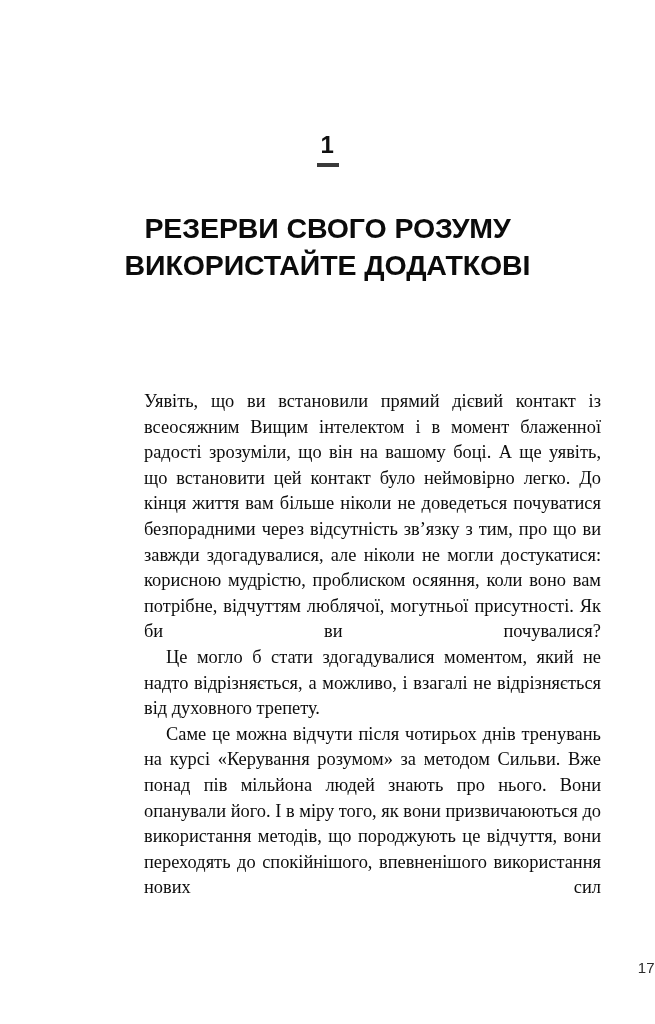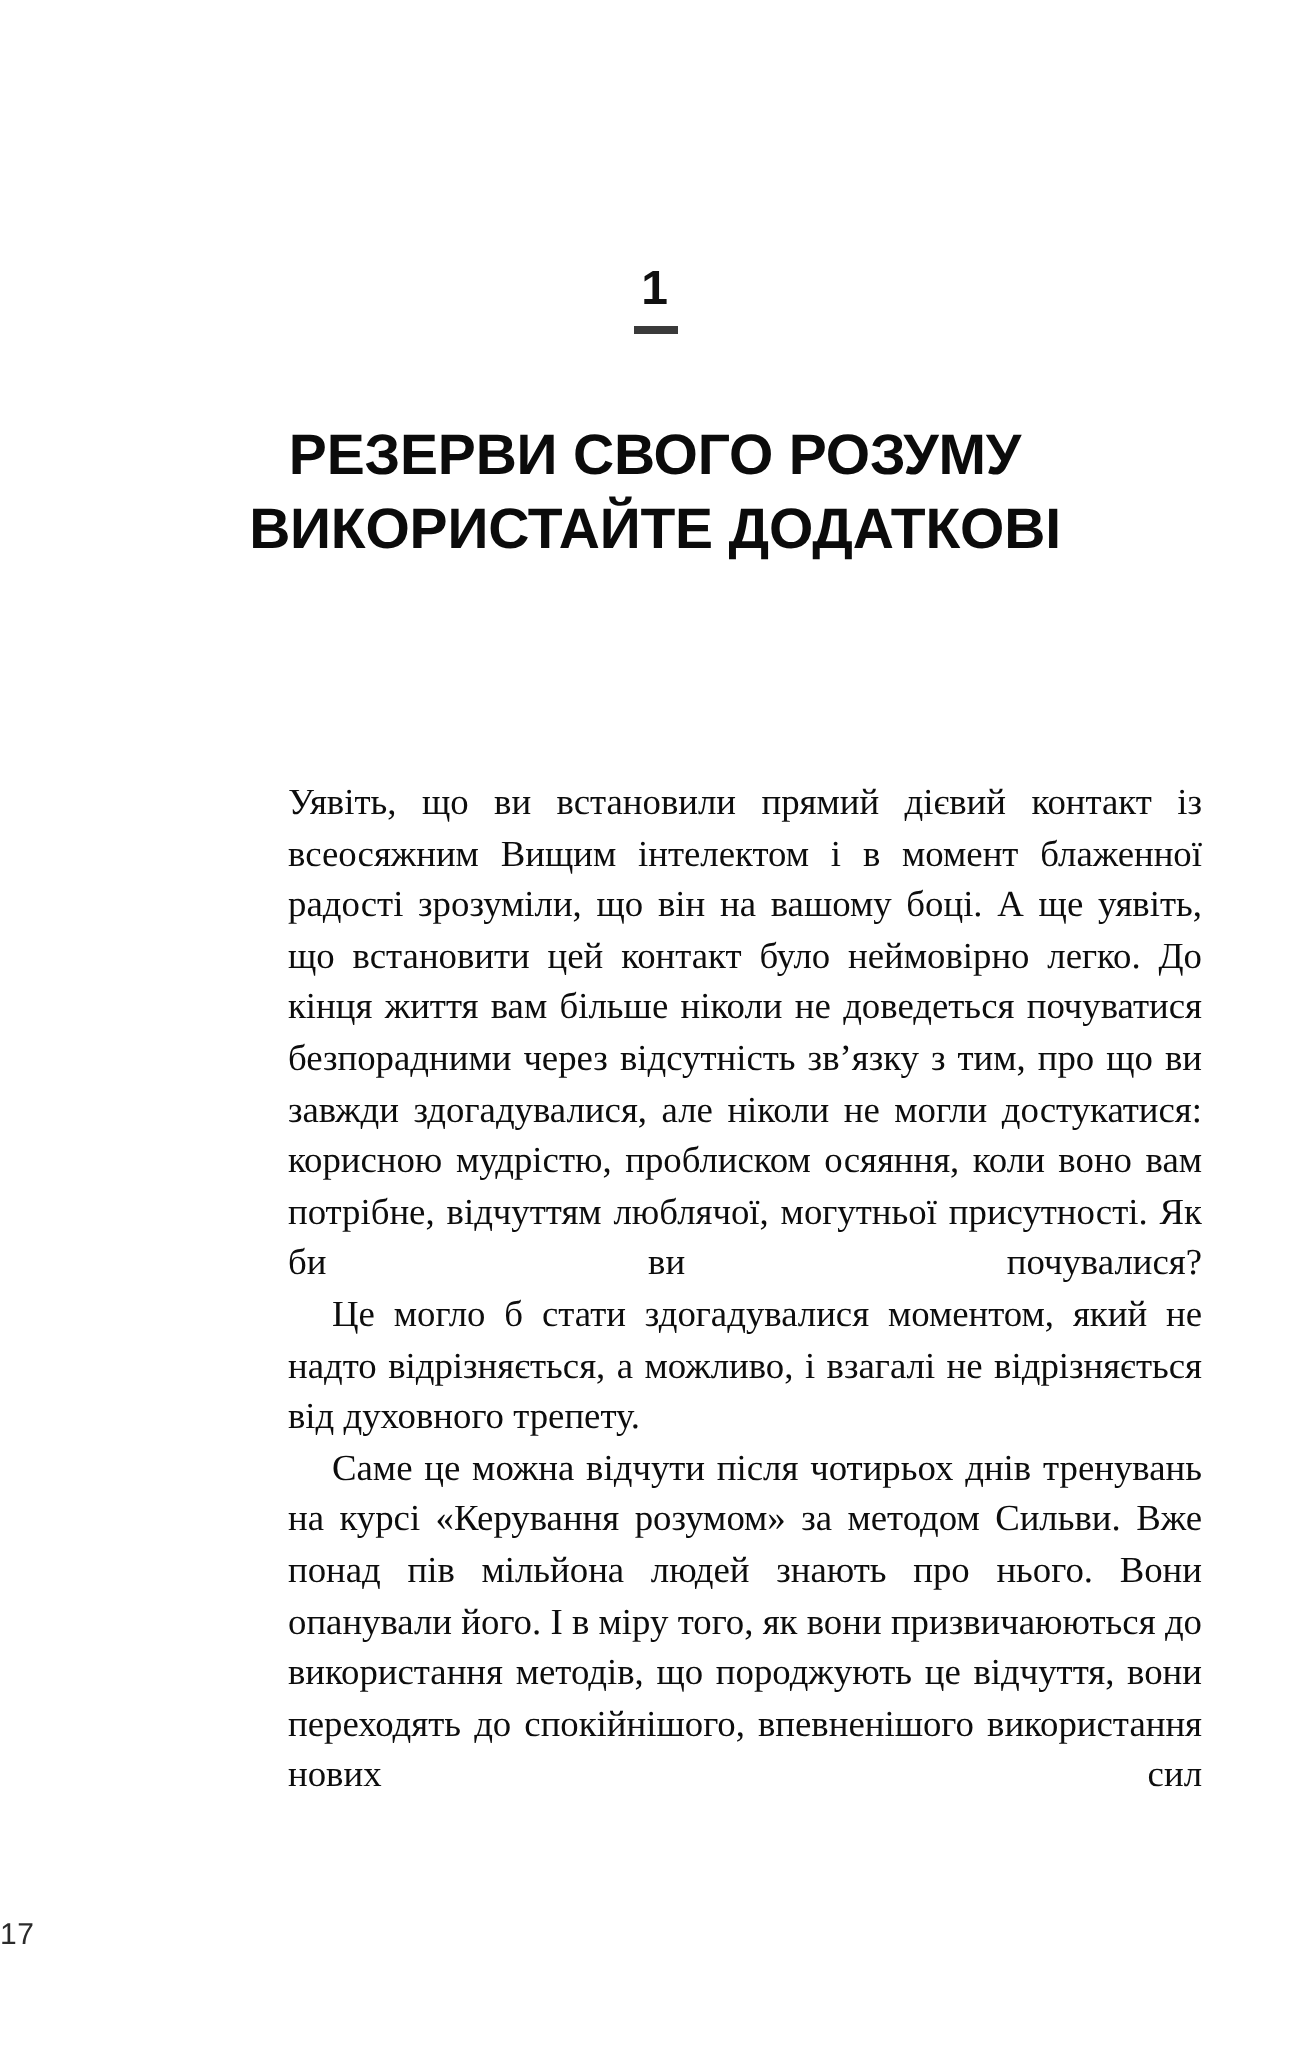--- a/index.html
+++ b/index.html
@@ -91,21 +91,21 @@
   .para.justify-all {
     text-align-last: justify;
   }
 
   
   .folio {
     position: absolute;
     top: 959px;
     left: 0;
     width: 655px;
-    text-align: left;
+    text-align: right;
     font-family: "Liberation Sans", "DejaVu Sans", sans-serif;
     font-size: 15px;
     line-height: 18px;
     color: #2b2b2b;
     letter-spacing: 0.3px;
   }
 </style>
 </head>
 <body>
 

